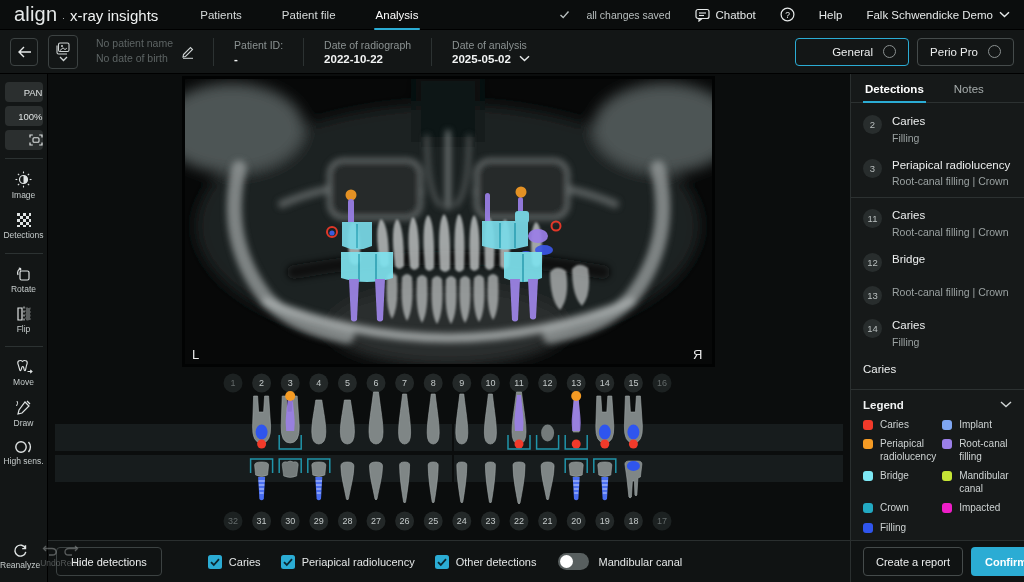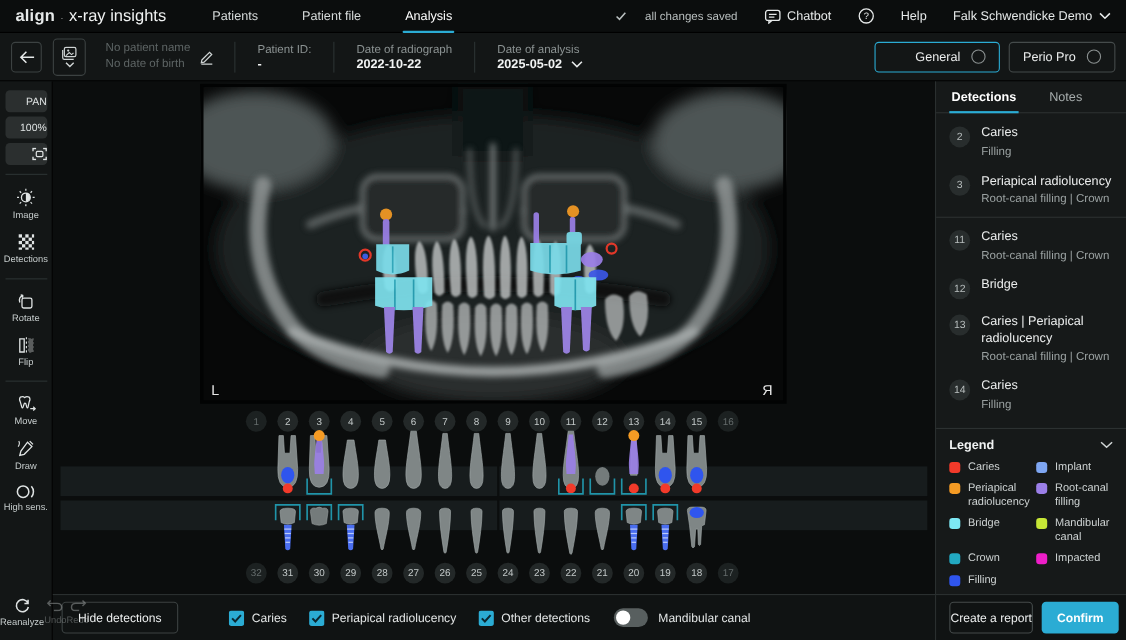--- a/index.html
+++ b/index.html
@@ -4,21 +4,21 @@
 <style>
   * { margin:0; padding:0; box-sizing:border-box; }
   html,body { width:1024px; height:582px; overflow:hidden; background:#0a0c0c;
     font-family:"Liberation Sans", sans-serif; color:#e6e9e9; }
   .app { width:1024px; height:582px; display:flex; flex-direction:column; }
 
   
   .navbar { height:30px; background:#0b0d0d; display:flex; align-items:center;
     padding:0 14px; border-bottom:1px solid #000; flex:none; }
   .brand { display:flex; align-items:baseline; gap:5px; margin-right:22px; }
-  .brand .b { font-size:15px; font-weight:bold; letter-spacing:.2px; }
+  .brand .b { font-size:20px; font-weight:normal; letter-spacing:.2px; }
   .brand .m { font-size:8px; vertical-align:super; color:#cfd4d4; }
   .brand .r { font-size:15px; font-weight:300; color:#f0f2f2; }
   .nav-items { display:flex; height:30px; }
   .nav-item { font-size:11.5px; color:#d6dada; padding:0 20px; display:flex;
     align-items:center; position:relative; cursor:pointer; }
   .nav-item.active { color:#fff; }
   .nav-item.active::after { content:""; position:absolute; left:18px; right:18px;
     bottom:0; height:2px; background:var(--accent); border-radius:1px; }
   .nav-right { margin-left:auto; display:flex; align-items:center; gap:24px; }
   .saved { display:flex; align-items:center; gap:16px; font-size:10.5px; color:#b9bfbf; }
@@ -101,21 +101,21 @@
   .filters { display:flex; align-items:center; gap:20px; margin-left:46px; }
   .filter { display:flex; align-items:center; gap:7px; cursor:pointer; }
   .filter span.fl { font-size:11px; color:#e3e6e6; }
   .toggle-group { display:flex; align-items:center; gap:9px; margin-left:22px; cursor:pointer; }
   .toggle { width:31px; height:17px; border-radius:9px; background:#585f5f; position:relative; }
   .toggle .knob { width:13px; height:13px; border-radius:50%; background:#fff;
     position:absolute; left:2px; top:2px; }
   .toggle-group span.tl { font-size:11px; color:#e3e6e6; }
   .bb-right { margin-left:auto; height:100%; display:flex; align-items:center; gap:8px;
     padding:0 8px 0 12px; border-left:1px solid #2a2f2f; width:174px; }
-  .report-btn { height:29px; padding:0 0; border:1px solid #454b4b; border-radius:4px;
+  .report-btn { height:29px; padding:0 12px; border:1px solid #454b4b; border-radius:4px;
     background:transparent; color:#eceeee; font-size:11px; cursor:pointer; font-family:inherit; white-space:nowrap; }
   .confirm-btn { height:29px; padding:0 14px; border:none; border-radius:4px;
     background:var(--accent); color:#fff; font-size:11px; font-weight:bold; cursor:pointer; font-family:inherit; }
   svg { display:block; }
 </style>
 </head>
 <body>
 
 <div class="app">
 
@@ -703,21 +703,20 @@
                 <div class="badge">12</div>
                 <div class="det-text">
                   <span class="title">Bridge</span>
 
                 </div>
               </div>
 
               <div class="det-row">
                 <div class="badge">13</div>
                 <div class="det-text">
-                  <span class="title">Caries | Periapical radiolucency</span>
                   <span class="sub">Root-canal filling | Crown</span>
                 </div>
               </div>
 
               <div class="det-row">
                 <div class="badge">14</div>
                 <div class="det-text">
                   <span class="title">Caries</span>
                   <span class="sub">Filling</span>
                 </div>

